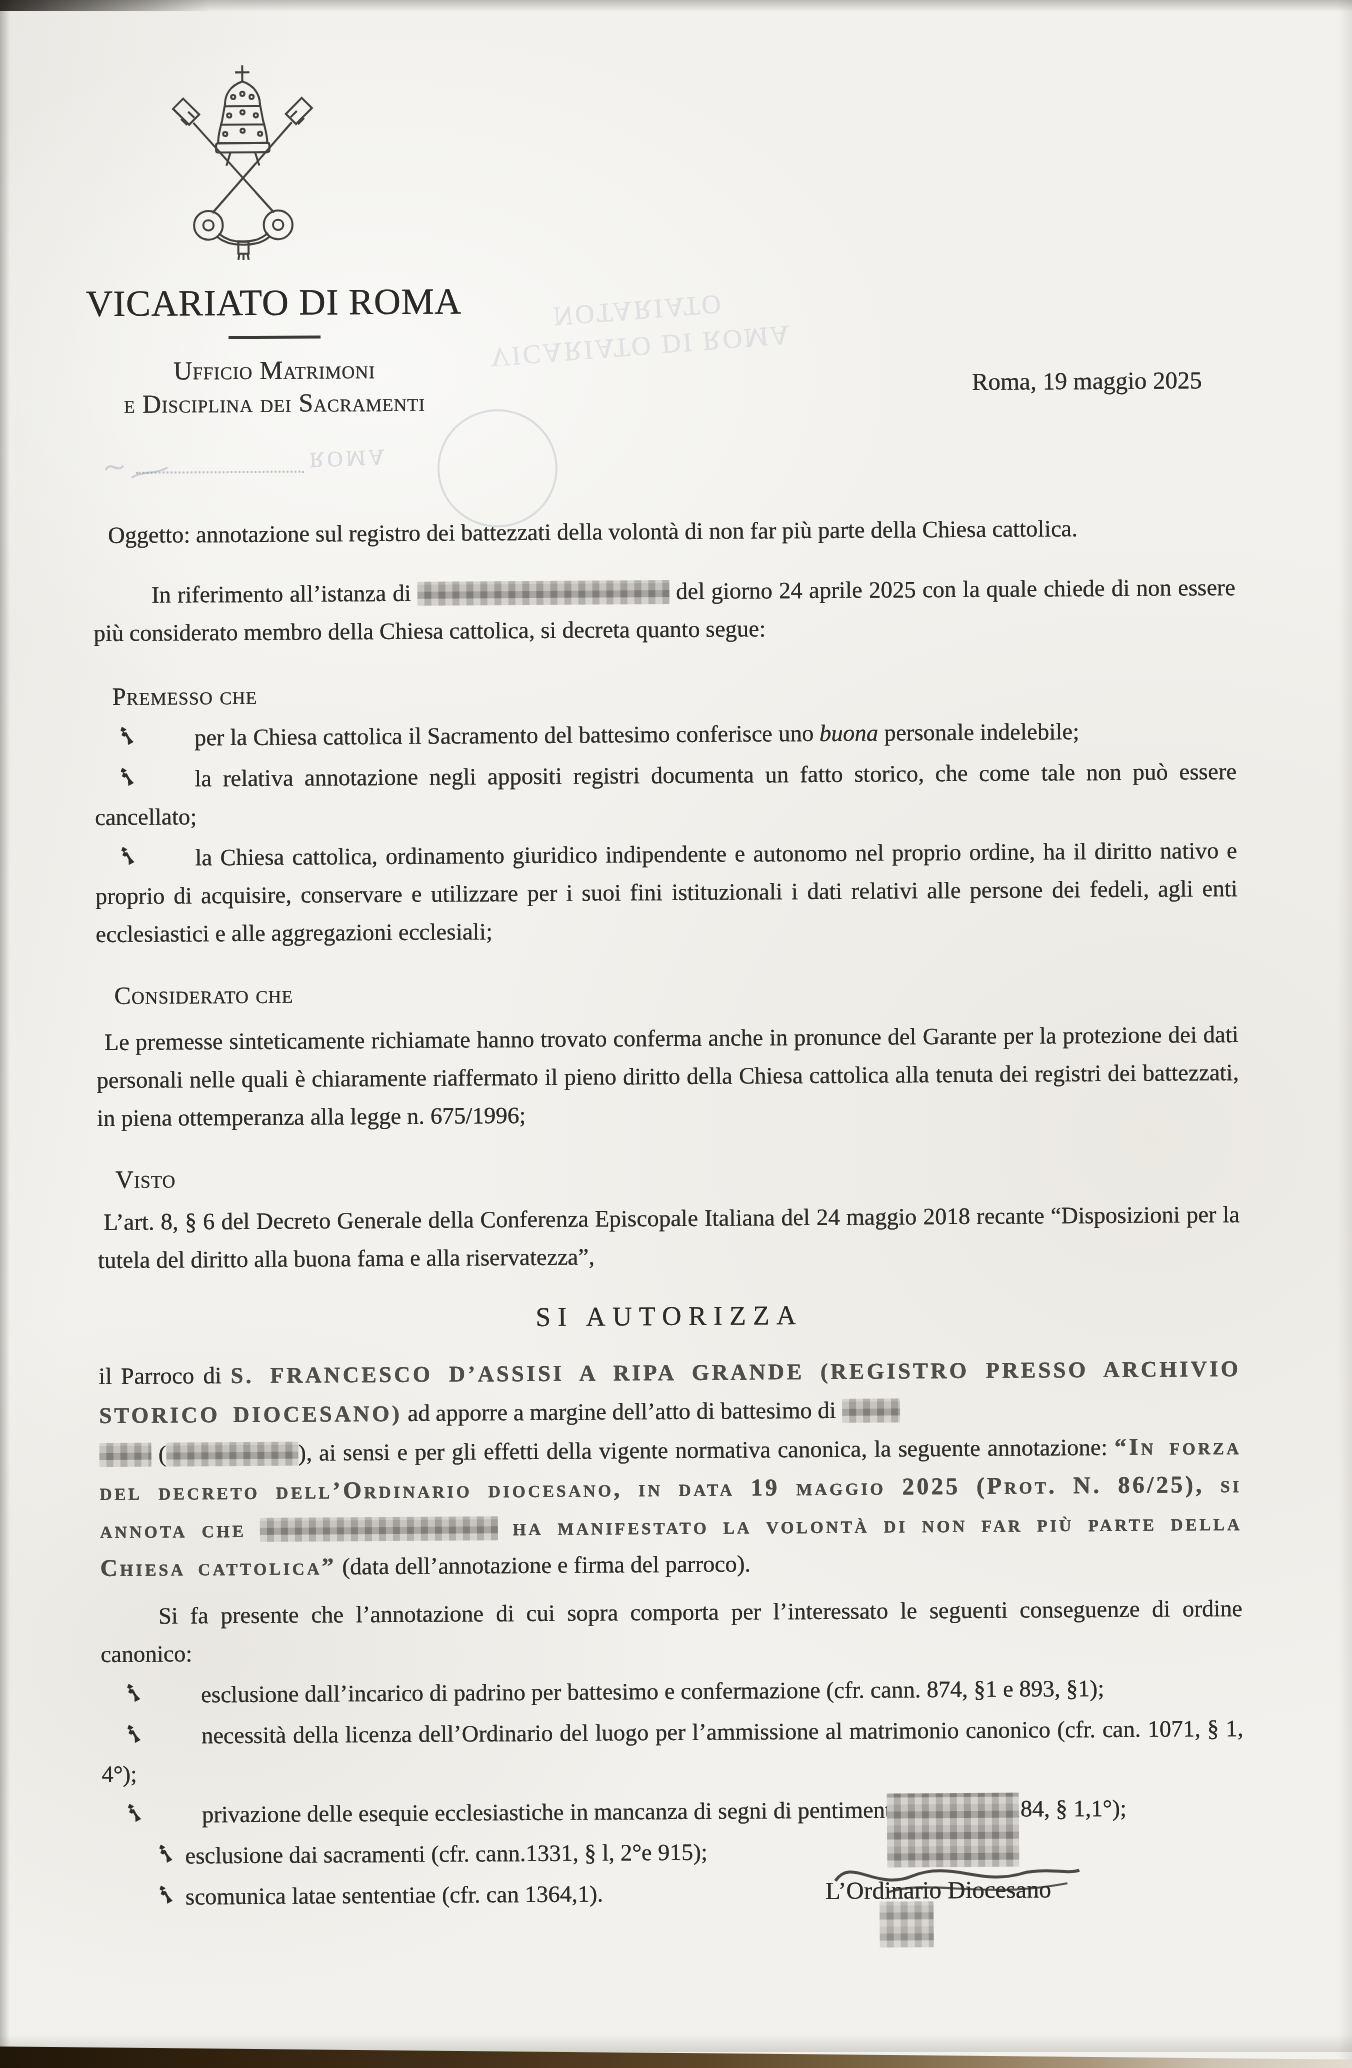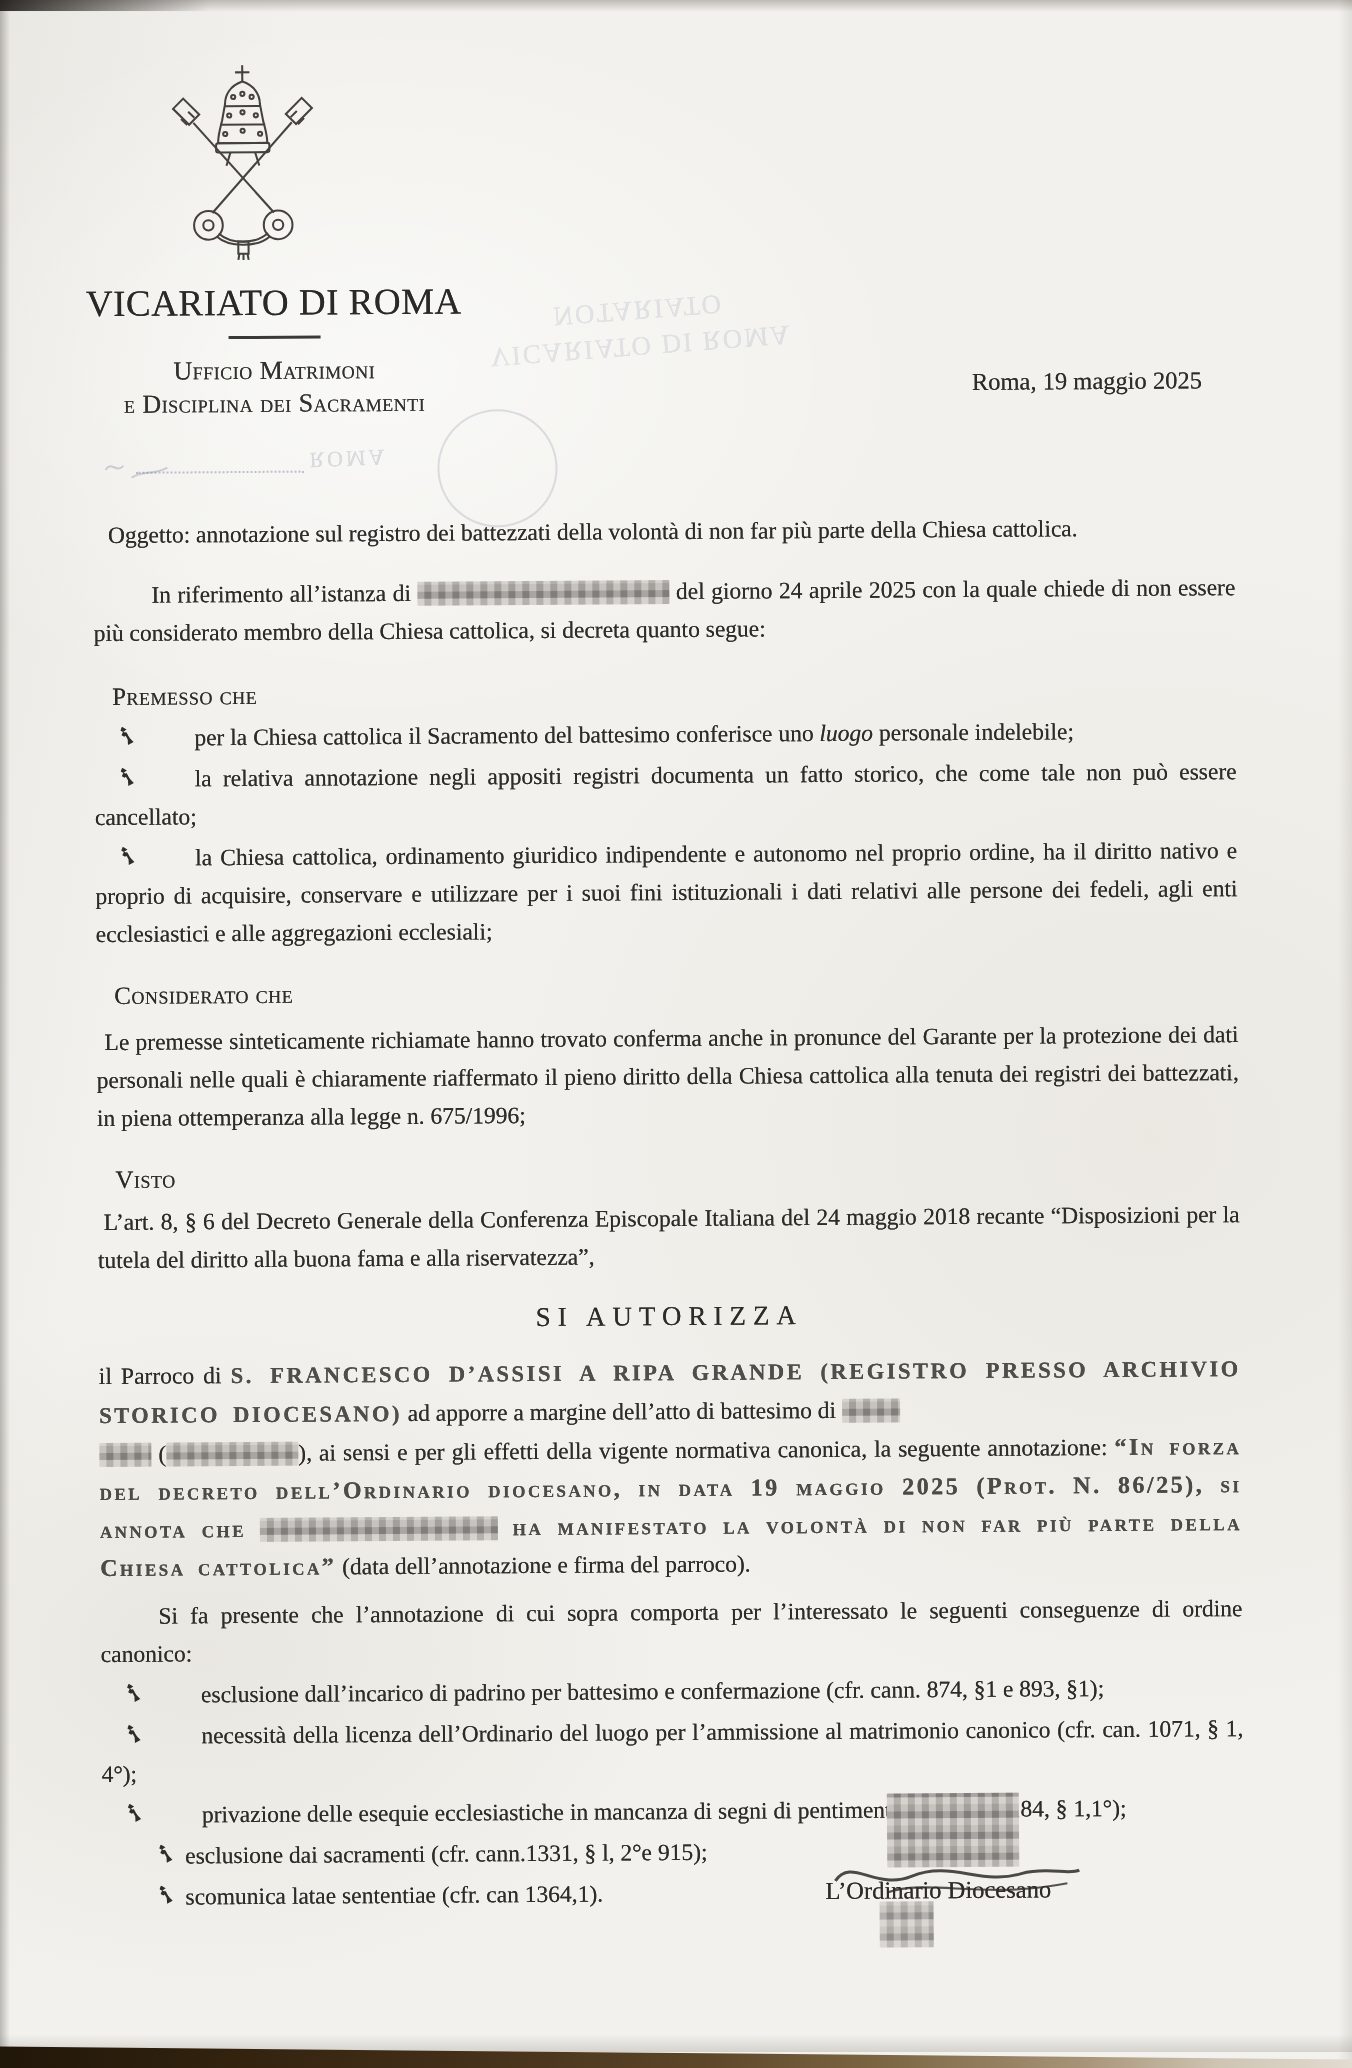--- a/index.html
+++ b/index.html
@@ -149,21 +149,21 @@
 
         <p class="p-intro"><span>In riferimento all’istanza di </span><span class="px px-inline" style="width:252px"></span><span> del giorno 24 aprile 2025 con la quale chiede di non essere più considerato membro della Chiesa cattolica, si decreta quanto segue:</span></p>
 
         <p class="h-sc h-first">Premesso che</p>
 
         <p class="bullet"><span class="arrow"><svg class="bullet-icon" width="16" height="18" viewBox="0 0 16 18">
                 <polygon points="8,8 15,13 10,17"></polygon>
                 <rect x="6.2" y="4.5" width="2.4" height="7" transform="rotate(-40 7.4 8)"></rect>
                 <polygon points="1,0 6,2 3,5 0,4"></polygon>
                 <polygon points="3,4.5 8,6.5 5,9.5 2,8.5"></polygon>
-              </svg></span><span>per la Chiesa cattolica il Sacramento del battesimo conferisce uno </span><span class="italic">luogo</span><span> personale indelebile;</span></p>
+              </svg></span><span>per la Chiesa cattolica il Sacramento del battesimo conferisce uno </span><span class="italic">buona</span><span> personale indelebile;</span></p>
 
         <p class="bullet"><span class="arrow"><svg class="bullet-icon" width="16" height="18" viewBox="0 0 16 18">
                 <polygon points="8,8 15,13 10,17"></polygon>
                 <rect x="6.2" y="4.5" width="2.4" height="7" transform="rotate(-40 7.4 8)"></rect>
                 <polygon points="1,0 6,2 3,5 0,4"></polygon>
                 <polygon points="3,4.5 8,6.5 5,9.5 2,8.5"></polygon>
               </svg></span><span>la relativa annotazione negli appositi registri documenta un fatto storico, che come tale non può essere cancellato;</span></p>
 
         <p class="bullet"><span class="arrow"><svg class="bullet-icon" width="16" height="18" viewBox="0 0 16 18">
                 <polygon points="8,8 15,13 10,17"></polygon>

